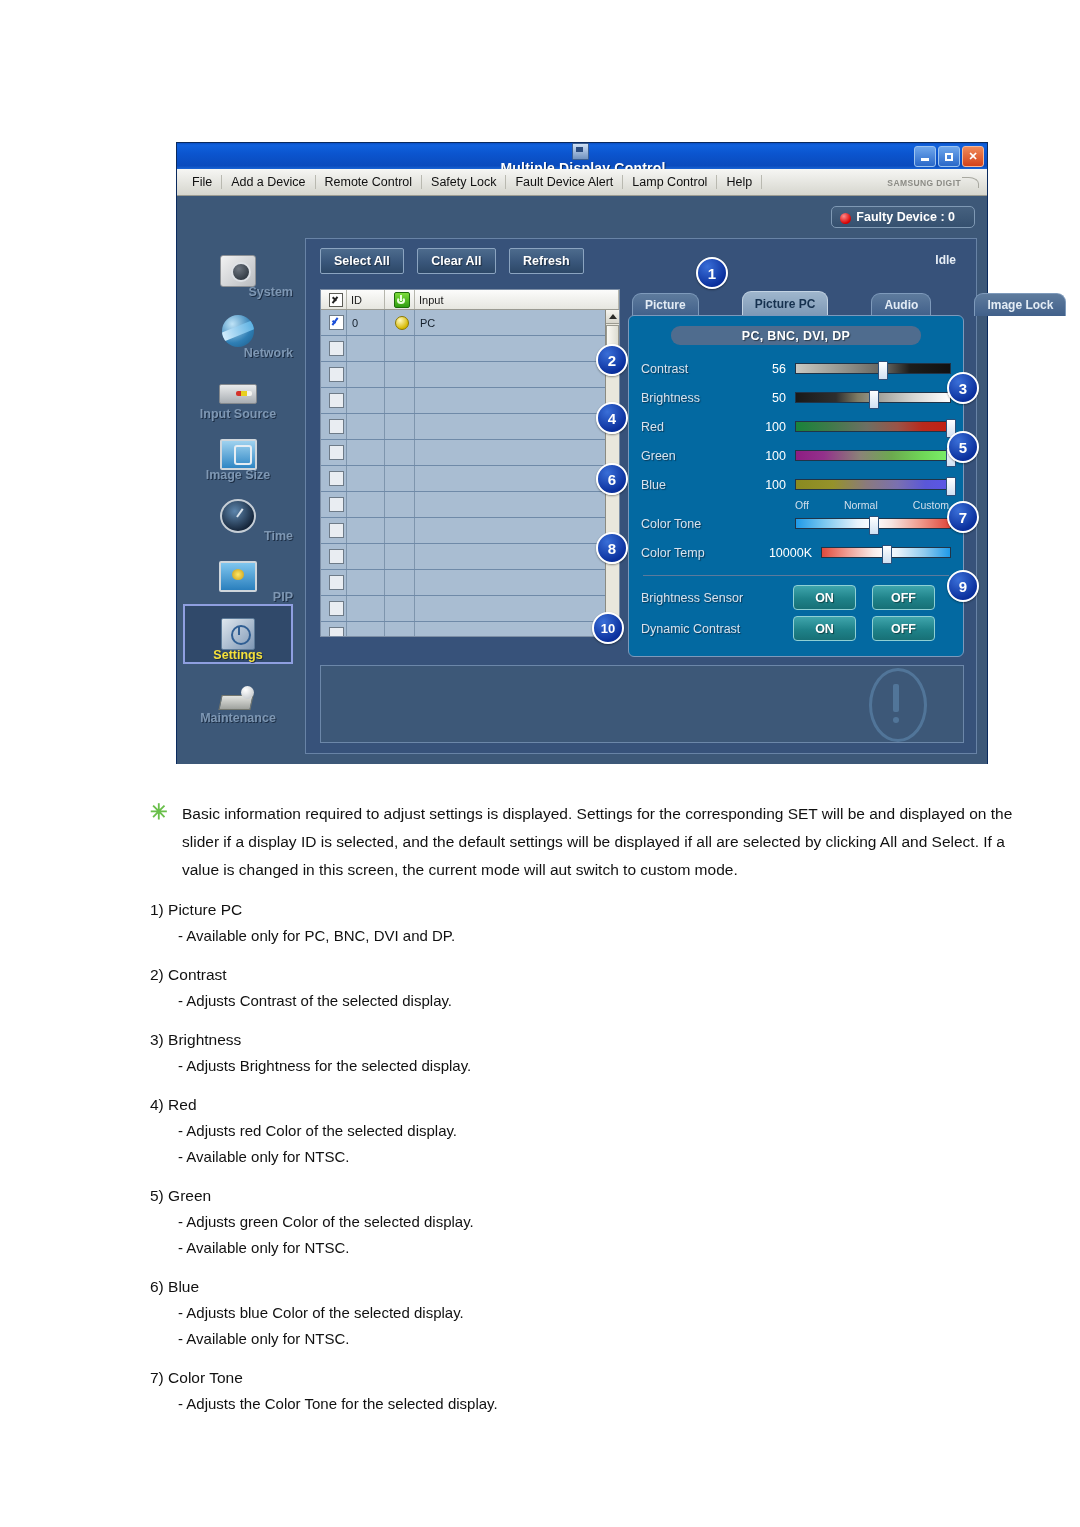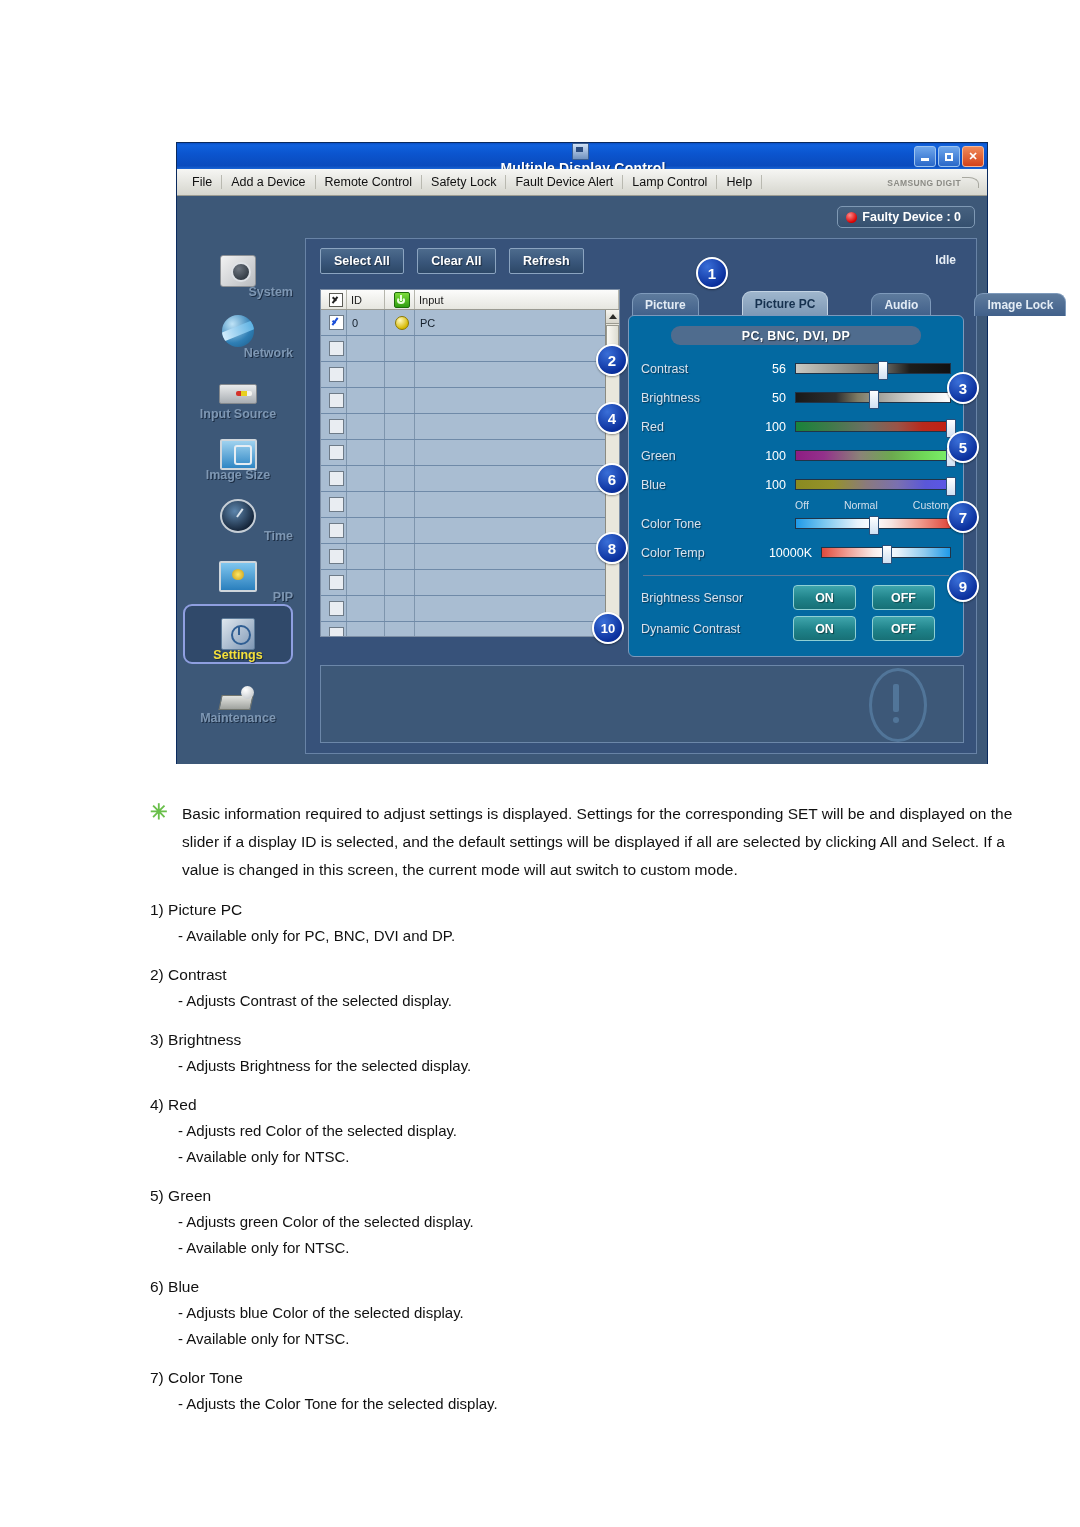--- a/index.html
+++ b/index.html
@@ -68,38 +68,38 @@
   }
 
   
   .win-body{position:relative;height:calc(100% - 52px);background:#3d5878;}
 
   
   .faulty-badge{
     position:absolute;right:12px;top:10px;
     background:linear-gradient(to bottom,#46617f,#35506f);
     border:1px solid #7f99b4;border-radius:5px;
-    padding:3px 13px 3px 8px;display:flex;align-items:center;gap:5px;
+    padding:3px 19px 3px 8px;display:flex;align-items:flex-end;gap:5px;
   }
   .faulty-dot{
     width:11px;height:11px;border-radius:50%;
     background:radial-gradient(circle at 35% 30%,#ff8a8a,#d70000 70%);
     flex:none;
   }
   .faulty-text{color:#fff;font-size:12.5px;font-weight:bold;white-space:nowrap;}
 
   
   .sidebar{position:absolute;left:0;top:42px;width:122px;}
   .side-item{
     height:61px;display:flex;flex-direction:column;align-items:center;
     justify-content:flex-end;position:relative;box-sizing:border-box;
   }
   .side-item.active{
     background:#30496a;border:2px solid #8f9fe0;margin:0 6px;
-    height:60px;border-radius:9px;
+    height:60px;border-radius:0;
   }
   .side-label{
     font-size:12.5px;font-weight:bold;color:#7e97b3;
     text-shadow:1px 1px 0 rgba(20,35,55,.8);line-height:13px;
     margin-top:-3px;
   }
   .side-item.active .side-label{color:#f5e03a;}
   .side-item .side-label.right{align-self:flex-end;margin-right:6px;}
   .side-ico{width:46px;height:38px;position:relative;}
 

